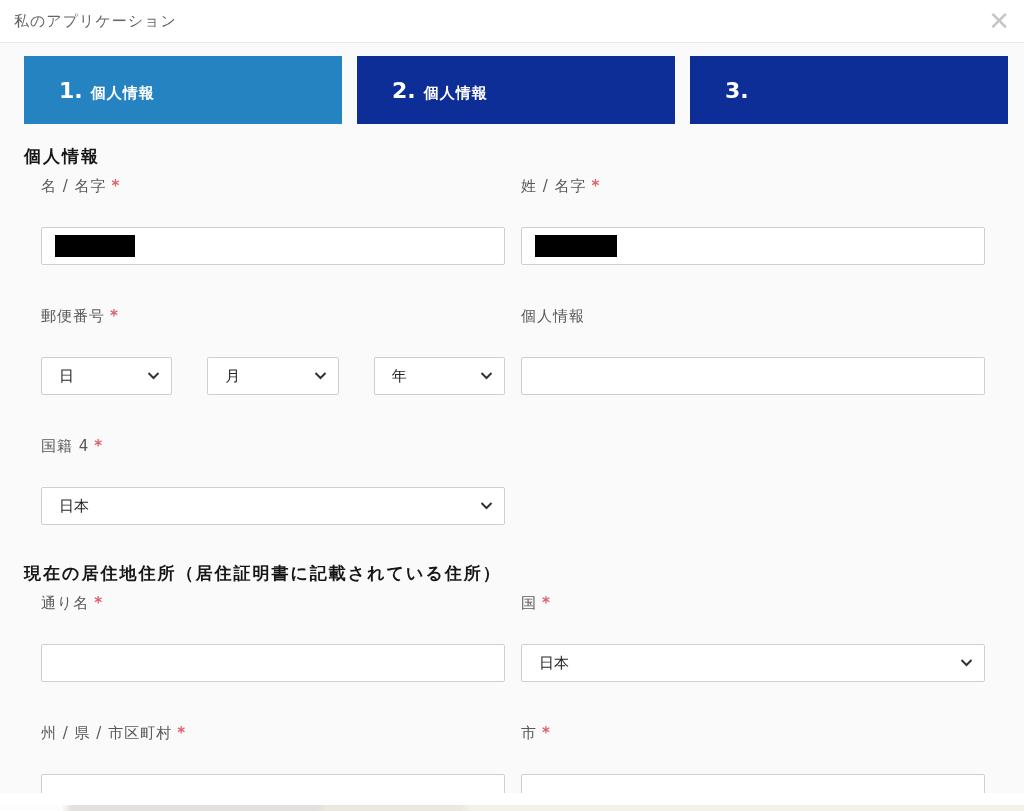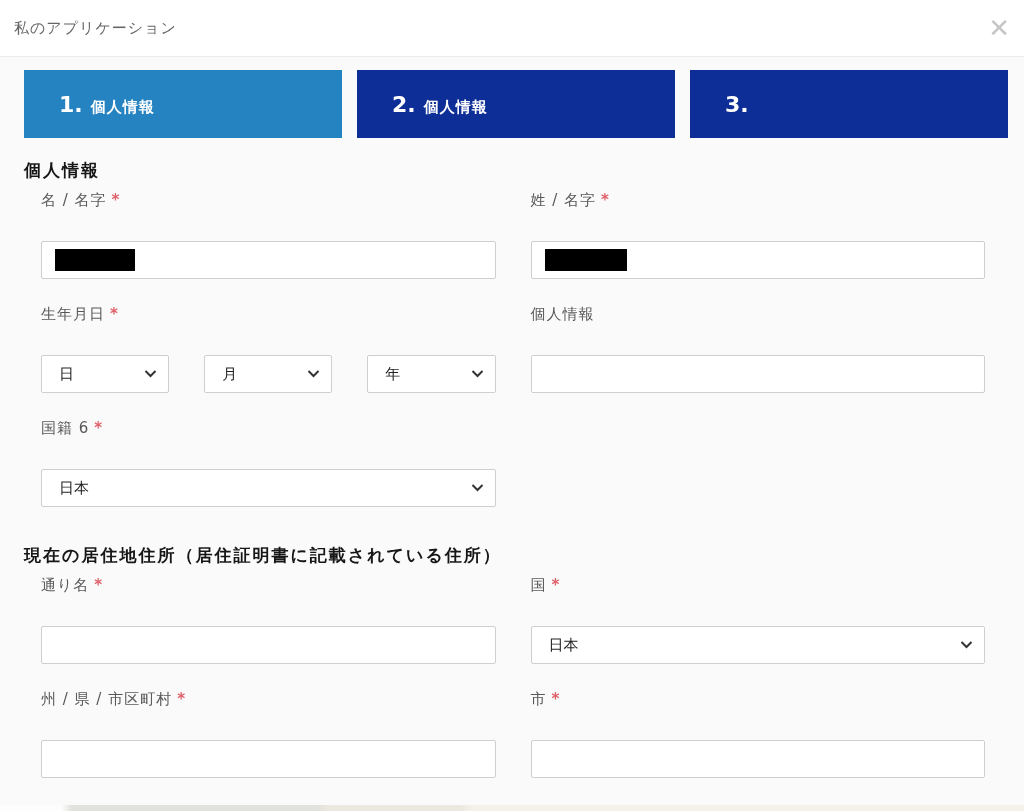--- a/index.html
+++ b/index.html
@@ -5,21 +5,21 @@
   * { box-sizing: border-box; }
   html, body { margin: 0; padding: 0; }
   body {
     width: 1024px; height: 811px; overflow: hidden;
     background: #ffffff; position: relative;
     font-family: "DejaVu Sans", "Liberation Sans", sans-serif;
   }
 
   
   .modal-header {
-    height: 57px; background: #ffffff; border-bottom: 1px solid #eaeaea;
+    height: 43px; background: #ffffff; border-bottom: 1px solid #eaeaea;
     display: flex; align-items: center; padding: 0 14px; position: relative; text-align: center;
   }
   .modal-title { font-size: 15px; color: #666666; letter-spacing: 1px; }
   .close-btn {
     position: absolute; right: 14px; top: 50%; transform: translateY(-50%);
     font-size: 26px; line-height: 1; color: #c6c6c6; font-weight: 300; cursor: pointer;
   }
 
   
   .main {
@@ -40,21 +40,21 @@
   
   .section-heading {
     font-size: 17px; font-weight: 700; color: #161616;
     letter-spacing: 2px; margin: 0 0 9px 0; line-height: 22px;
   }
   .section-heading.mt { margin-top: 12px; }
 
   
   .form-grid {
     display: grid; grid-template-columns: 1fr 1fr;
-    column-gap: 35px; padding: 0 23px 0 17px;
+    column-gap: 35px; padding: 0 23px 0 17px; gap: 16px;
   }
   .field { margin-bottom: 25px; }
   .field-label {
     display: block; font-size: 15px; color: #585858;
     line-height: 20px; margin-bottom: 31px; letter-spacing: 1px;
   }
   .req { margin-left: 5px; font-weight: 700; }
 
   .input-wrap { position: relative; width: 100%; }
   .text-input {
@@ -141,21 +141,21 @@
         <span>姓 / 名字</span><span class="req" style="color: rgb(224, 96, 106);">*</span>
       </label>
       <div class="input-wrap">
         <input class="text-input" type="text" style="">
         <div class="redact w2"></div>
       </div>
     </div>
 
     <div class="field">
       <label class="field-label">
-        <span>生年月日</span><span class="req" style="color: rgb(224, 96, 106);">*</span>
+        <span>郵便番号</span><span class="req" style="color: rgb(224, 96, 106);">*</span>
       </label>
       <div class="dob-row">
         <div class="select-wrap">
           <select class="select">
             <option>日</option>
           </select>
           <svg class="chev" width="13" height="9" viewBox="0 0 13 9">
               <polyline points="1.5,1.5 6.5,6.5 11.5,1.5" fill="none" stroke="#333333" stroke-width="2"></polyline>
             </svg>
         </div>
@@ -182,21 +182,21 @@
       <label class="field-label">
         <span>個人情報</span>
       </label>
       <div class="input-wrap">
         <input class="text-input" type="text" style="">
       </div>
     </div>
 
     <div class="field">
       <label class="field-label">
-        <span>国籍 6</span><span class="req" style="color: rgb(224, 96, 106);">*</span>
+        <span>国籍 4</span><span class="req" style="color: rgb(224, 96, 106);">*</span>
       </label>
       <div class="select-wrap">
         <select class="select">
           <option>日本</option>
         </select>
         <svg class="chev" width="13" height="9" viewBox="0 0 13 9">
             <polyline points="1.5,1.5 6.5,6.5 11.5,1.5" fill="none" stroke="#333333" stroke-width="2"></polyline>
           </svg>
       </div>
     </div>

